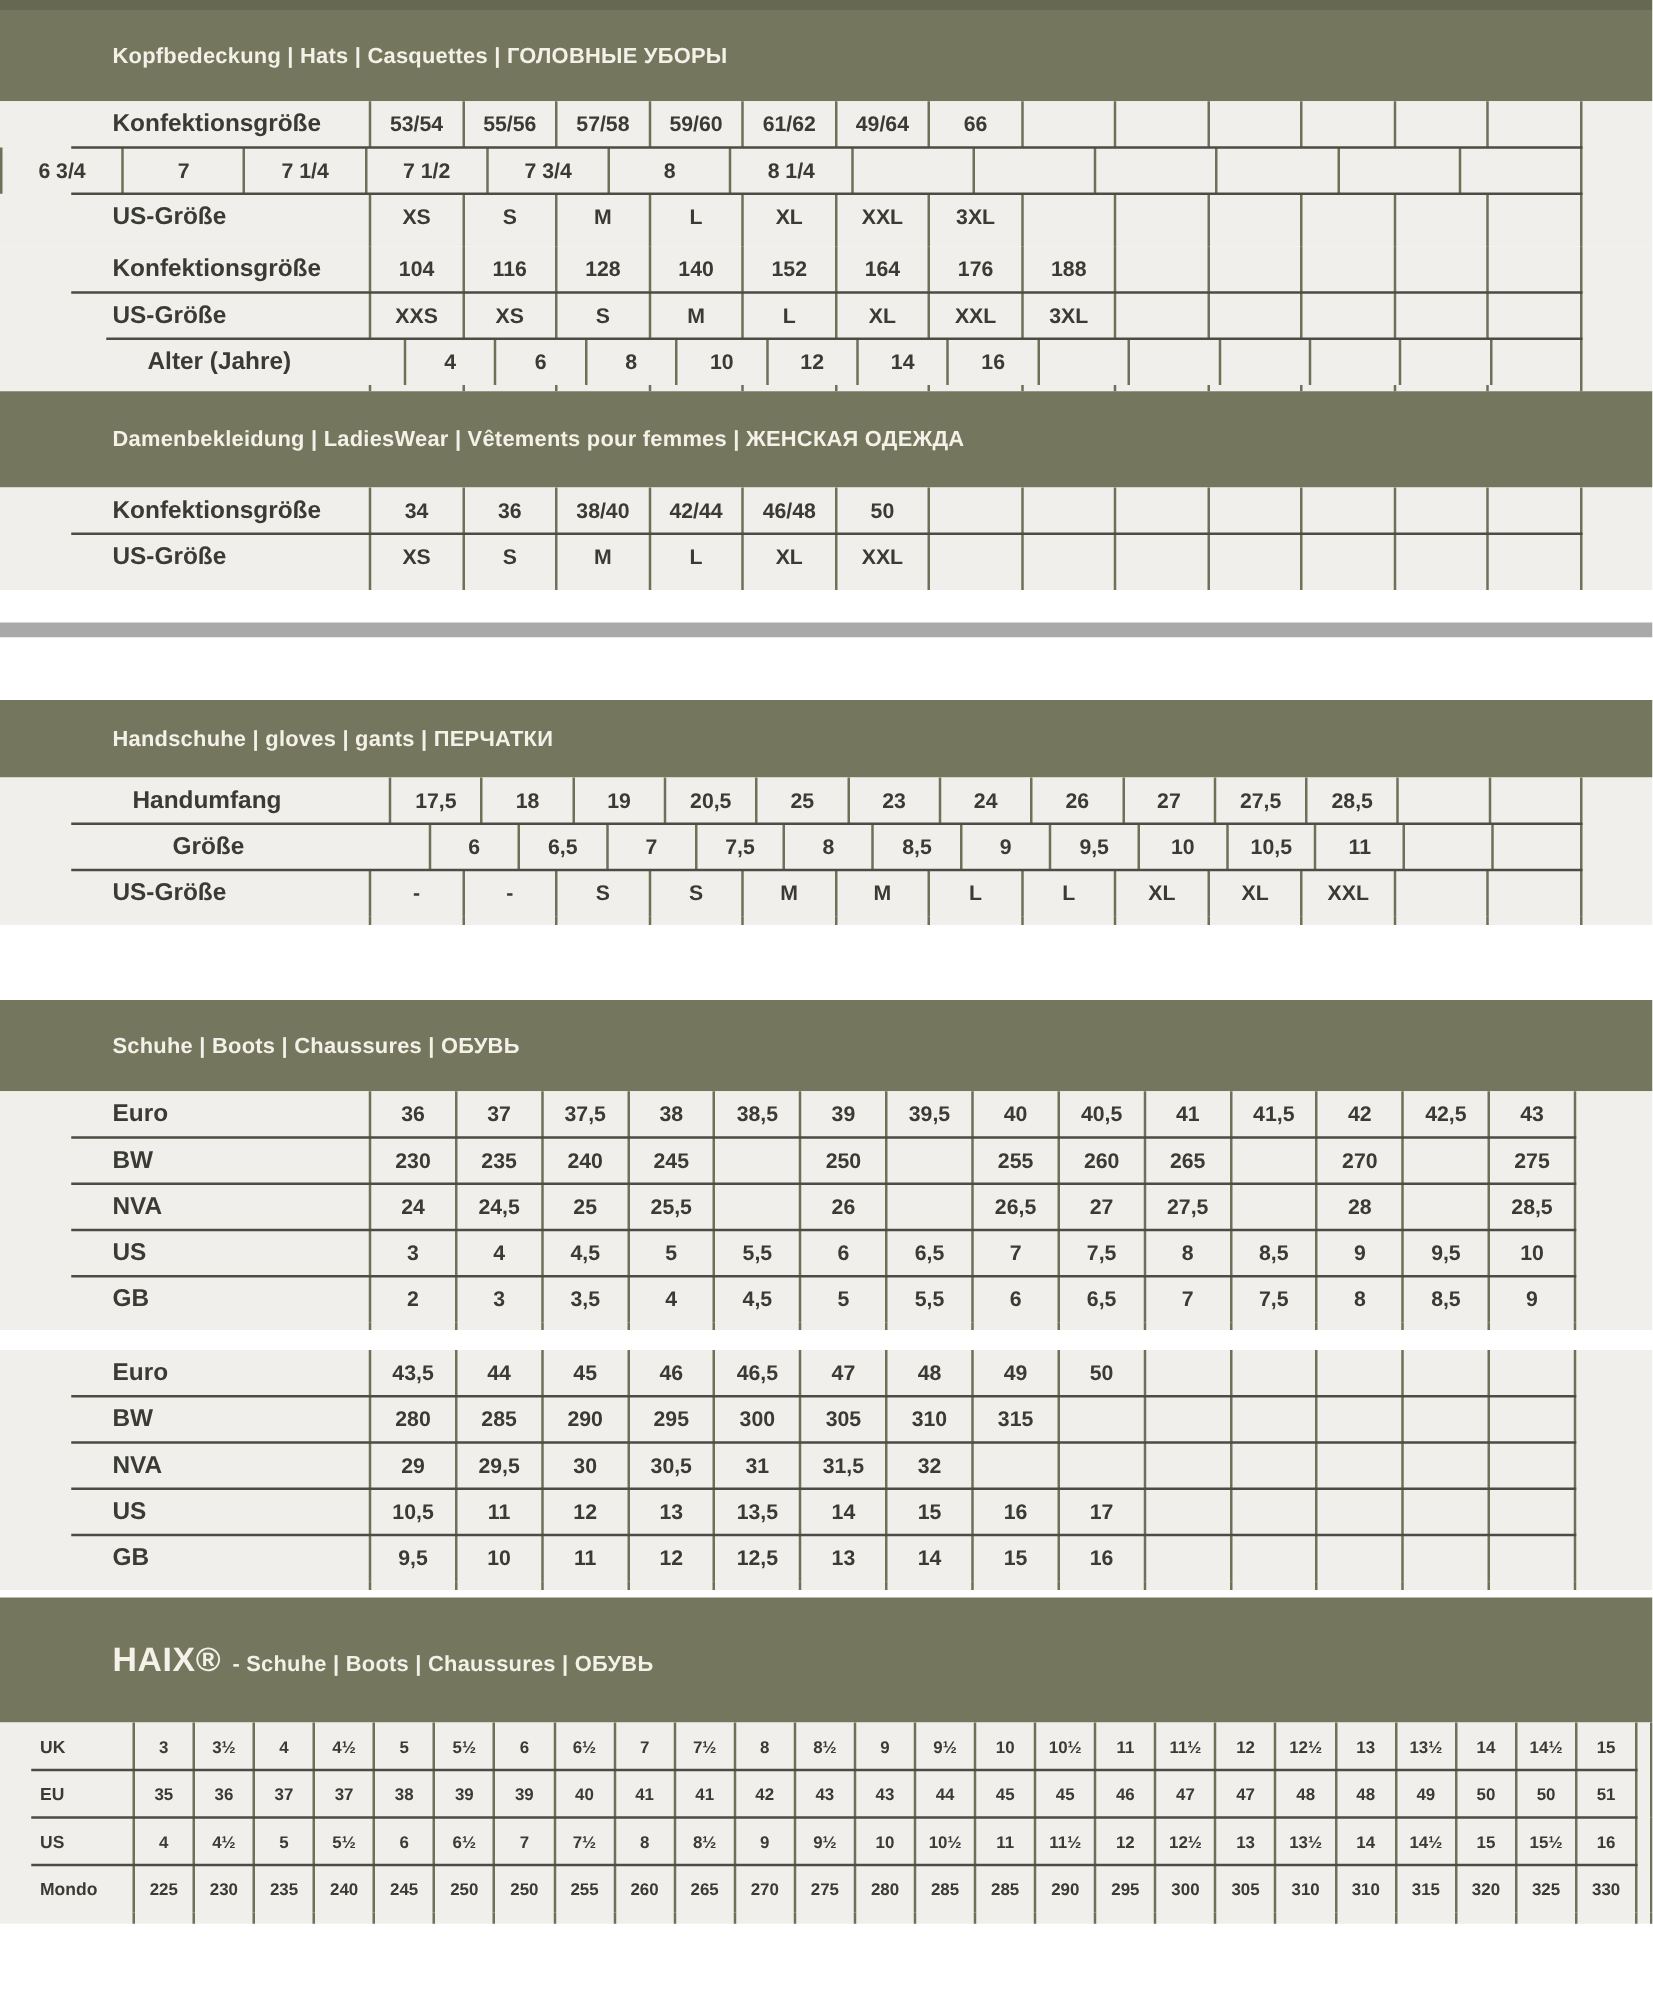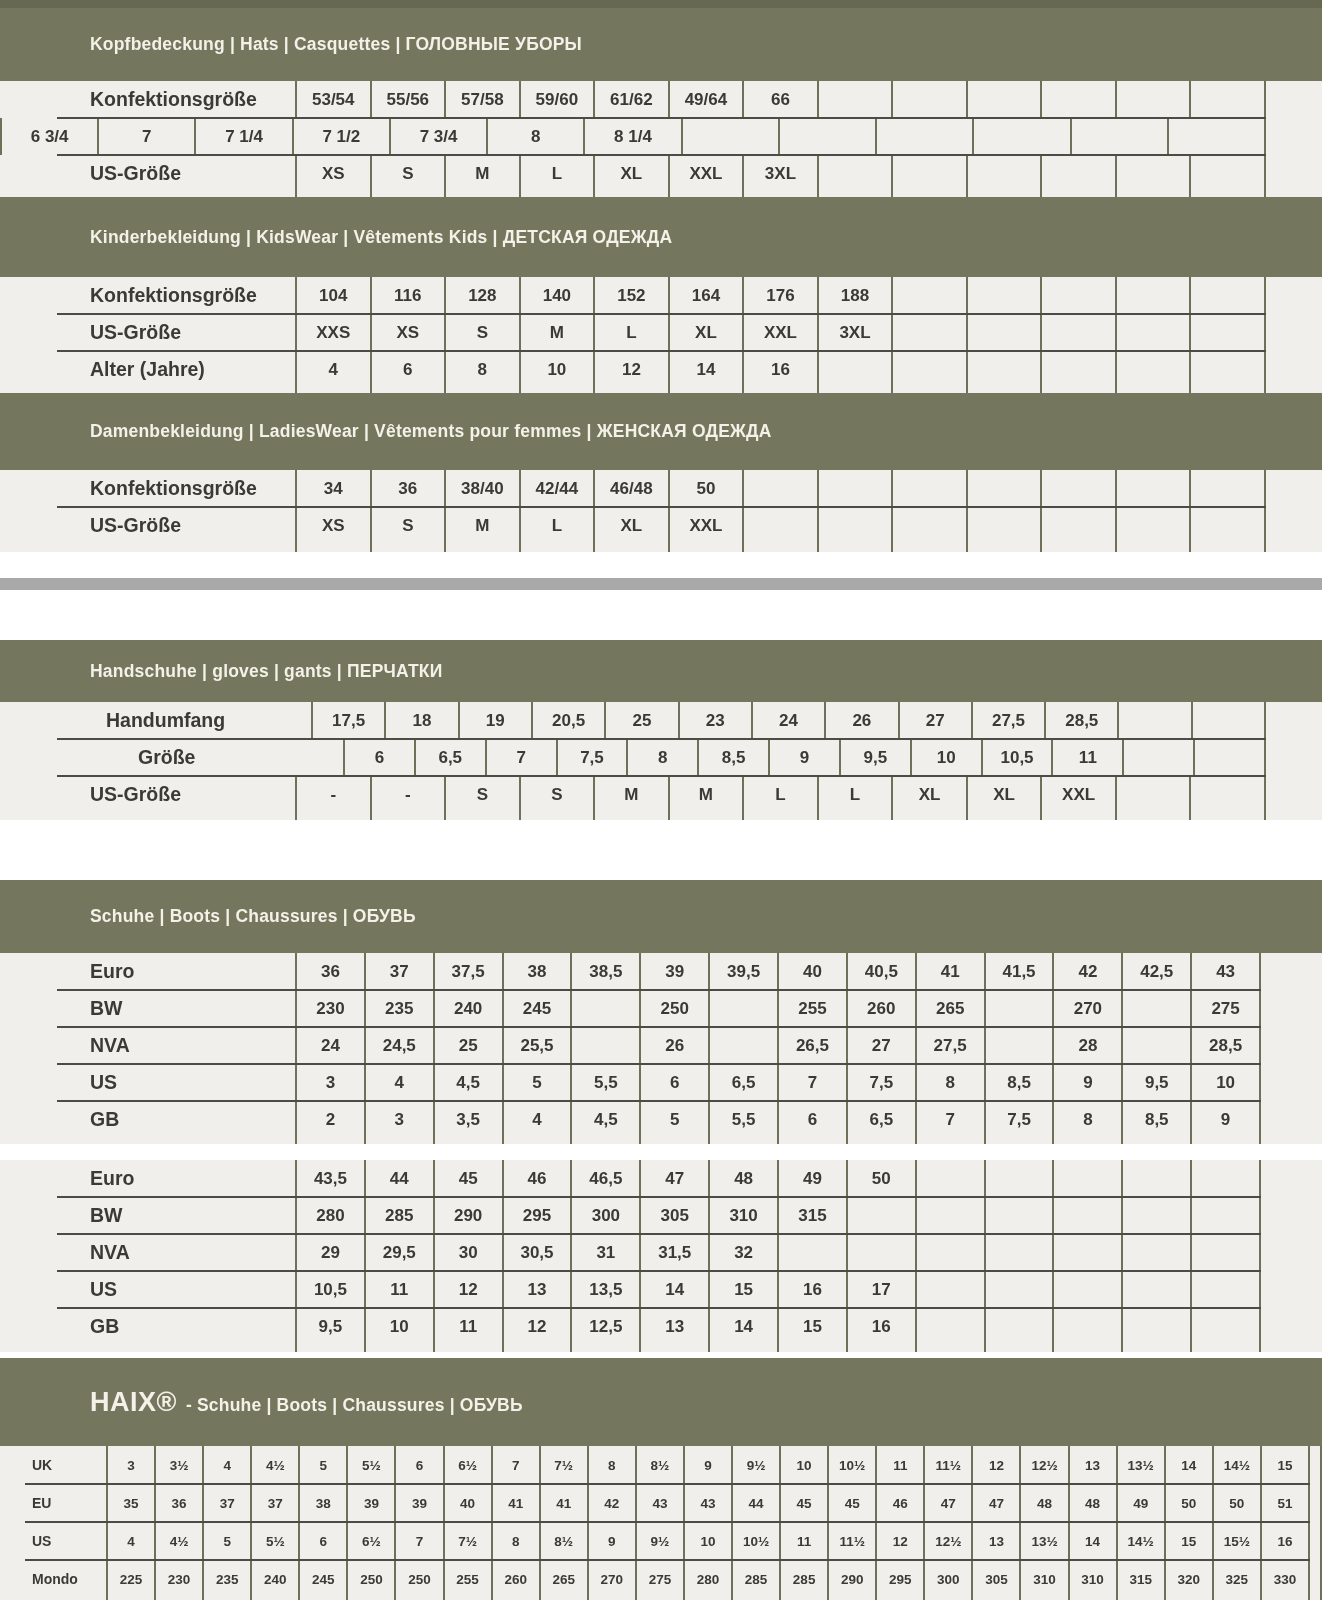--- a/index.html
+++ b/index.html
@@ -133,23 +133,20 @@
           <div class="tcell"></div>
           <div class="tcell"></div>
           <div class="tcell"></div>
           <div class="tcell last"></div>
           <div class="tfill"></div>
         </div>
       </div>
   </section>
 
   <section>
-    <div class="sec-header" style="height:80px">
-      <span>Kinderbekleidung | KidsWear | Vêtements Kids | ДЕТСКАЯ ОДЕЖДА</span>
-    </div>
     <div class="tbl" style="--lw: 295px; --li: 90px; --fw: 56px; --ll: 57px; --cfs: 17px; --lfs: 19.5px;">
         <div class="trow" style="height: 37px;">
           <div class="tlabel">Konfektionsgröße</div>
           <div class="tcell">104</div>
           <div class="tcell">116</div>
           <div class="tcell">128</div>
           <div class="tcell">140</div>
           <div class="tcell">152</div>
           <div class="tcell">164</div>
           <div class="tcell">176</div>
@@ -172,21 +169,21 @@
           <div class="tcell">XL</div>
           <div class="tcell">XXL</div>
           <div class="tcell">3XL</div>
           <div class="tcell"></div>
           <div class="tcell"></div>
           <div class="tcell"></div>
           <div class="tcell"></div>
           <div class="tcell last"></div>
           <div class="tfill"></div>
         </div>
-        <div class="trow" style="height: 37px;">
+        <div class="trow" style="height: 37px; margin-left: 28px;">
           <div class="sep"></div>
           <div class="tlabel">Alter (Jahre)</div>
           <div class="tcell">4</div>
           <div class="tcell">6</div>
           <div class="tcell">8</div>
           <div class="tcell">10</div>
           <div class="tcell">12</div>
           <div class="tcell">14</div>
           <div class="tcell">16</div>
           <div class="tcell"></div>
@@ -592,21 +589,21 @@
           <div class="tcell"></div>
           <div class="tcell last"></div>
           <div class="tfill"></div>
         </div>
       </div>
   </section>
 
   <div class="spacer" style="height:6px"></div>
 
   <section>
-    <div class="sec-header haix-h" style="height:88px">
+    <div class="sec-header haix-h" style="height:100px">
       <span class="haix-inner">
         <span class="brand">HAIX®</span>
         <span class="rest">- Schuhe | Boots | Chaussures | ОБУВЬ</span>
       </span>
     </div>
     <div class="tbl edge-border" style="--lw: 106px; --li: 32px; --fw: 12px; --ll: 25px; --cfs: 13.5px; --lfs: 14px;">
         <div class="trow" style="height: 38px;">
           <div class="tlabel">UK</div>
           <div class="tcell">3</div>
           <div class="tcell">3½</div>

